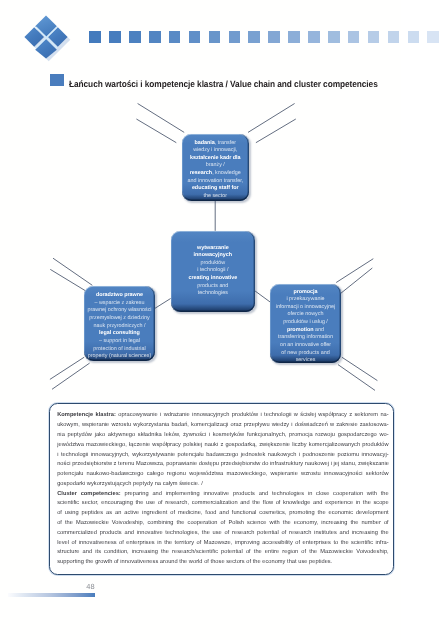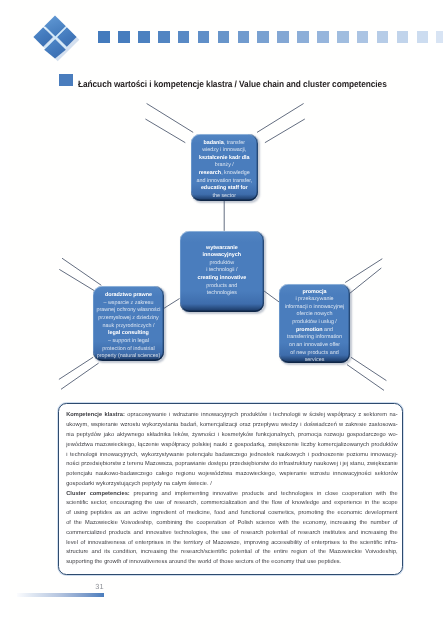--- a/index.html
+++ b/index.html
@@ -1,18 +1,18 @@
 <!DOCTYPE html>
 <html><head>
 <meta charset="utf-8">
 <style>
   html,body{margin:0;padding:0;}
   body{width:443px;height:640px;background:#ffffff;font-family:"Liberation Sans",sans-serif;overflow:hidden;
        -webkit-font-smoothing:antialiased;text-rendering:geometricPrecision;}
-  .page{position:relative;width:401px;height:640px;background:#fffffe;margin-left:9px;}
+  .page{position:relative;width:401px;height:640px;background:#fffffe;}
 
   
   .logo{position:absolute;left:23.1px;top:13.9px;width:48px;height:48px;}
   .dots{position:absolute;left:89.3px;top:31.3px;display:flex;gap:0;}
   .dot{width:11.6px;height:11.6px;margin-right:8.3px;}
 
   .title-row{position:absolute;left:50.3px;top:77.5px;}
   .title-bullet{position:absolute;left:0;top:-3.6px;width:13.4px;height:12.4px;
                 background:#4a7dbd;}
   .title-text{position:absolute;left:18.9px;top:0;font-size:9.1px;font-weight:bold;
@@ -196,16 +196,16 @@
         <div class="tl" style="word-spacing: 1.29199px;"><span>of using peptides as an active ingredient of medicine, food and functional cosmetics, promoting the economic development</span></div>
         <div class="tl" style="word-spacing: 1.44043px;"><span>of the Mazowieckie Voivodeship, combining the cooperation of Polish science with the economy, increasing the number of</span></div>
         <div class="tl" style="word-spacing: 1.13958px;"><span>commercialized products and innovative technologies, the use of research potential of research institutes and increasing the</span></div>
         <div class="tl" style="word-spacing: 0.86489px;"><span>level of innovativeness of enterprises in the territory of Mazowsze, improving accessibility of enterprises to the scientific infra-</span></div>
         <div class="tl" style="word-spacing: 1.49375px;"><span>structure and its condition, increasing the research/scientific potential of the entire region of the Mazowieckie Voivodeship,</span></div>
         <div class="tl last"><span>supporting the growth of innovativeness around the world of those sectors of the economy that use peptides.</span></div>
       </div>
     </div>
   </div>
 
-  <div class="pagenum">31</div>
+  <div class="pagenum">48</div>
   <div class="footbar"></div>
 
 </div>
 
 </body></html>

